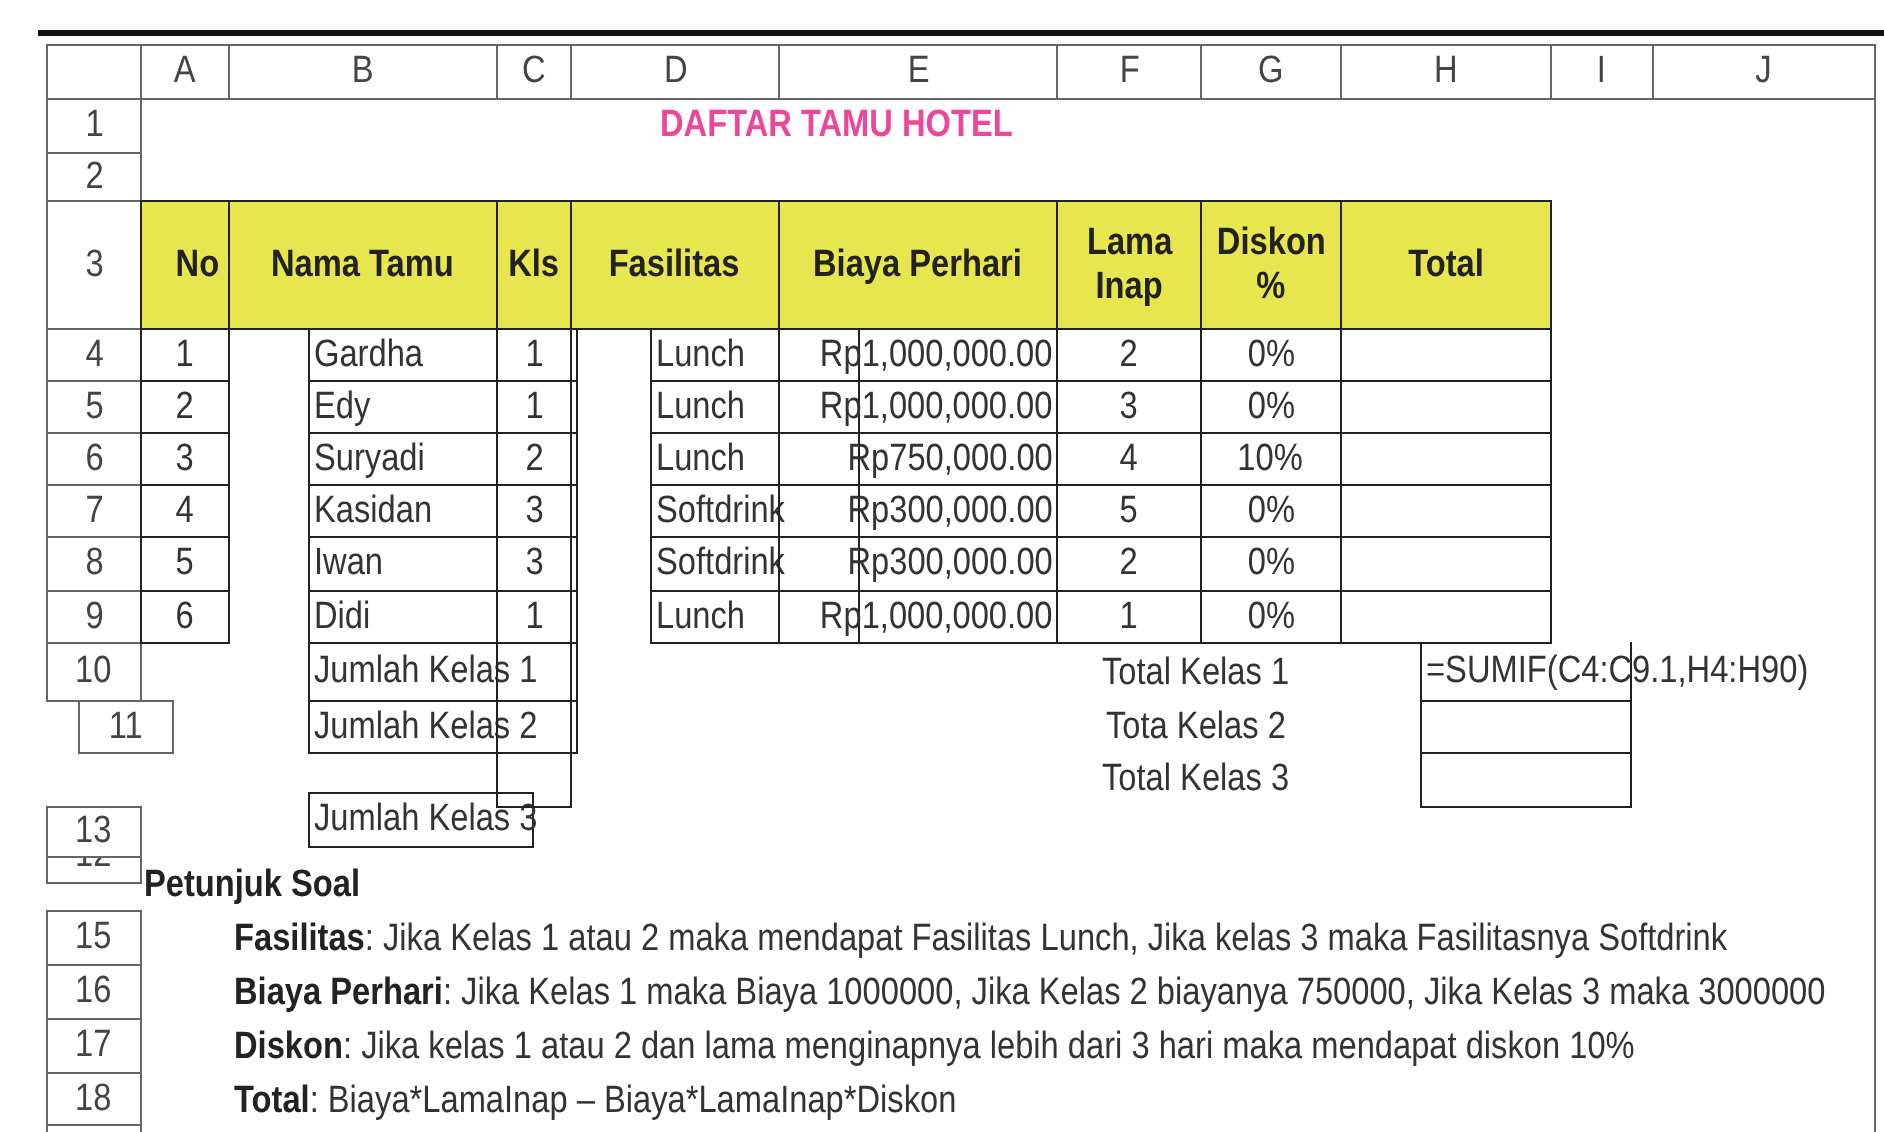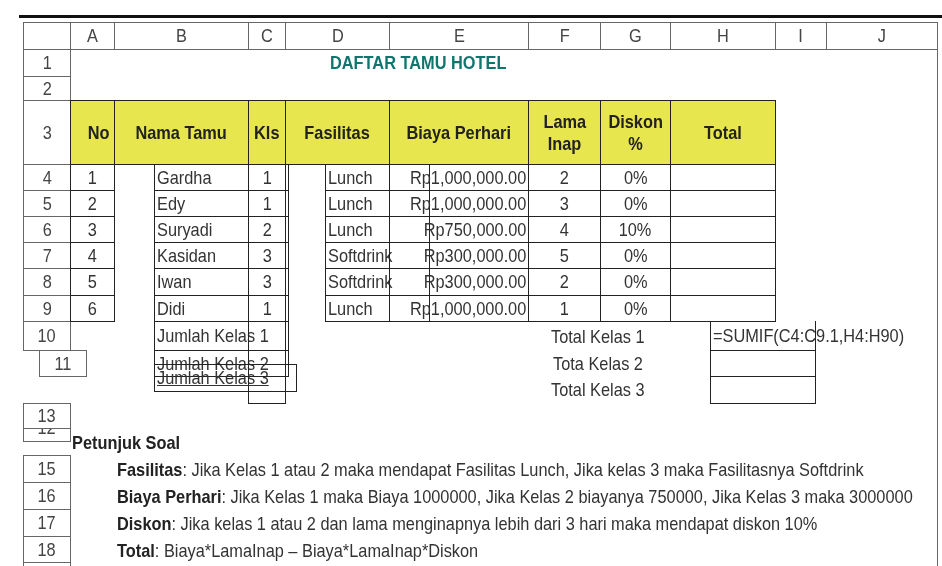--- a/index.html
+++ b/index.html
@@ -13,21 +13,21 @@
   .cell { position:absolute; box-sizing:border-box; border:1px solid #222;
           display:flex; align-items:center; font-size:19px; color:#333; white-space:nowrap; overflow:visible; }
   .cell.c { justify-content:center; }
   .cell.r { justify-content:flex-end; padding-right:2px; }
   .cell.l { justify-content:flex-start; padding-left:2px;margin-left:40px; }
   .head { background:#e8e64e; font-weight:bold; color:#222; justify-content:center; text-align:center; line-height:22px; border:1.5px solid #222; }
   .txt { position:absolute; font-size:19px; color:#333; white-space:nowrap; }
   .narrow { display:inline-block; transform:scaleX(0.86); transform-origin:left center; }
   .narrowc { display:inline-block; transform:scaleX(0.86); transform-origin:center; }
   .narrowr { display:inline-block; transform:scaleX(0.86); transform-origin:right center; }
-  .title { font-weight:bold; color:#0f766e; }
+  .title { font-weight:bold; color:#ec4899; }
   .bold { font-weight:bold; color:#222; }
   .frame-right { position:absolute; left:937px; top:22px; width:1px; height:544px; background:#666; }
 </style>
 </head>
 <body>
 
 <div class="topline"></div>
 <div class="frame-right"></div>
 
 <div class="colhdr" style="left:23px;width:48px;"></div>
@@ -303,21 +303,21 @@
   </div>
 <div class="cell c" style="left:248px;top:321px;width:38px;height:30px;">
     <span></span>
   </div>
 <div class="cell l" style="left:114px;top:350px;width:135px;height:27px;">
     <span class="narrow">Jumlah Kelas 2</span>
   </div>
 <div class="cell c" style="left:248px;top:350px;width:38px;height:27px;">
     <span></span>
   </div>
-<div class="cell l" style="left:114px;top:364px;width:143px;height:28px;text-decoration:underline;">
+<div class="cell l" style="left:114px;top:396px;width:113px;height:28px;">
     <span class="narrow">Jumlah Kelas 3</span>
   </div>
 <div class="cell c" style="left:248px;top:376px;width:38px;height:28px;">
     <span></span>
   </div>
 
 <div class="txt" style="left:551px;top:326px;"><span class="narrow">Total Kelas 1</span></div>
 <div class="txt" style="left:553px;top:353px;"><span class="narrow">Tota Kelas 2</span></div>
 <div class="txt" style="left:551px;top:379px;"><span class="narrow">Total Kelas 3</span></div>
 

